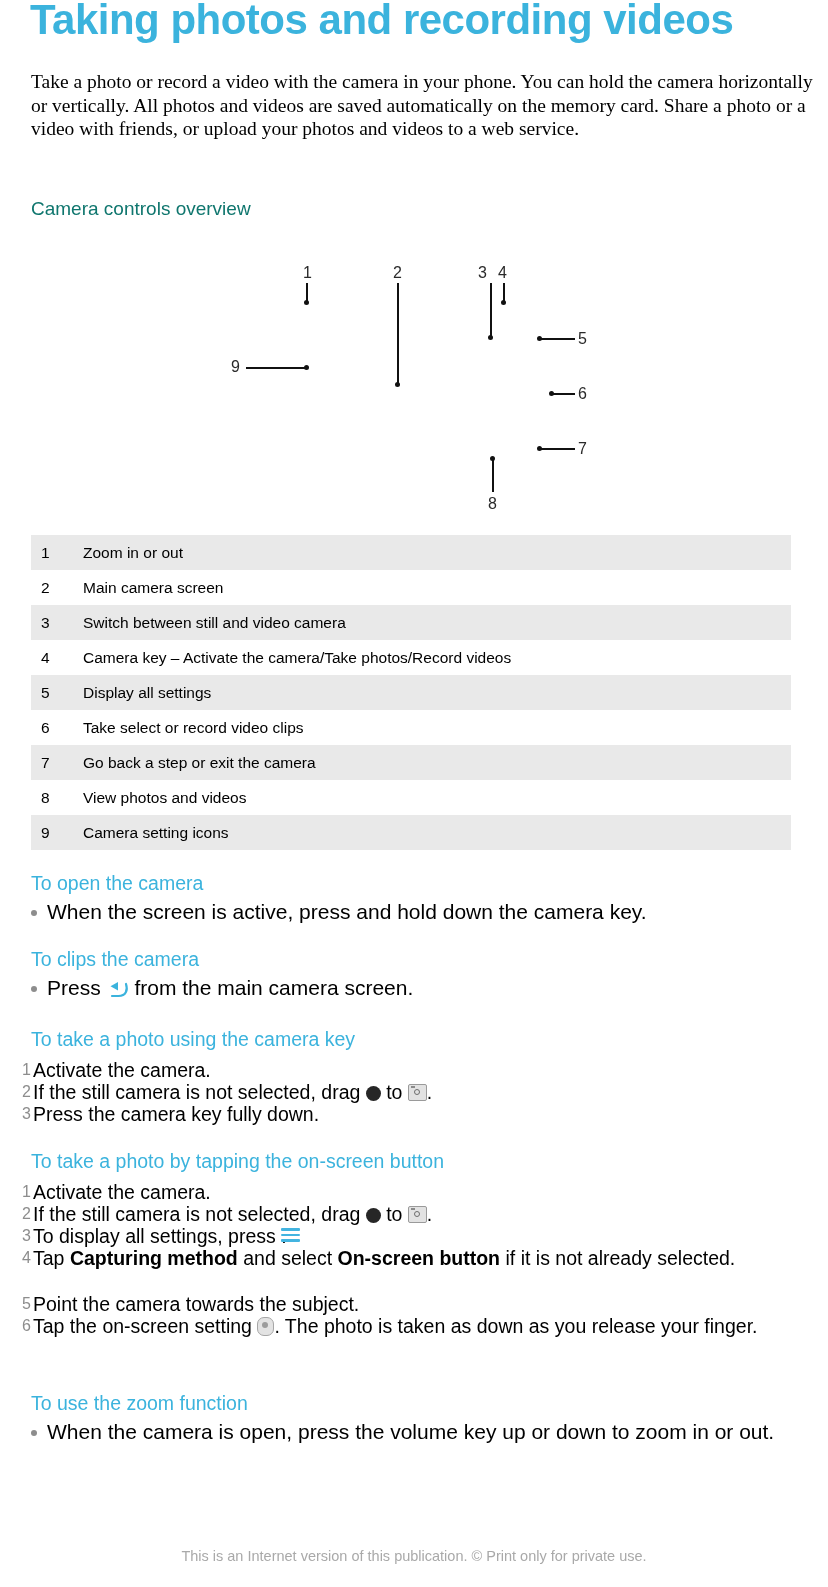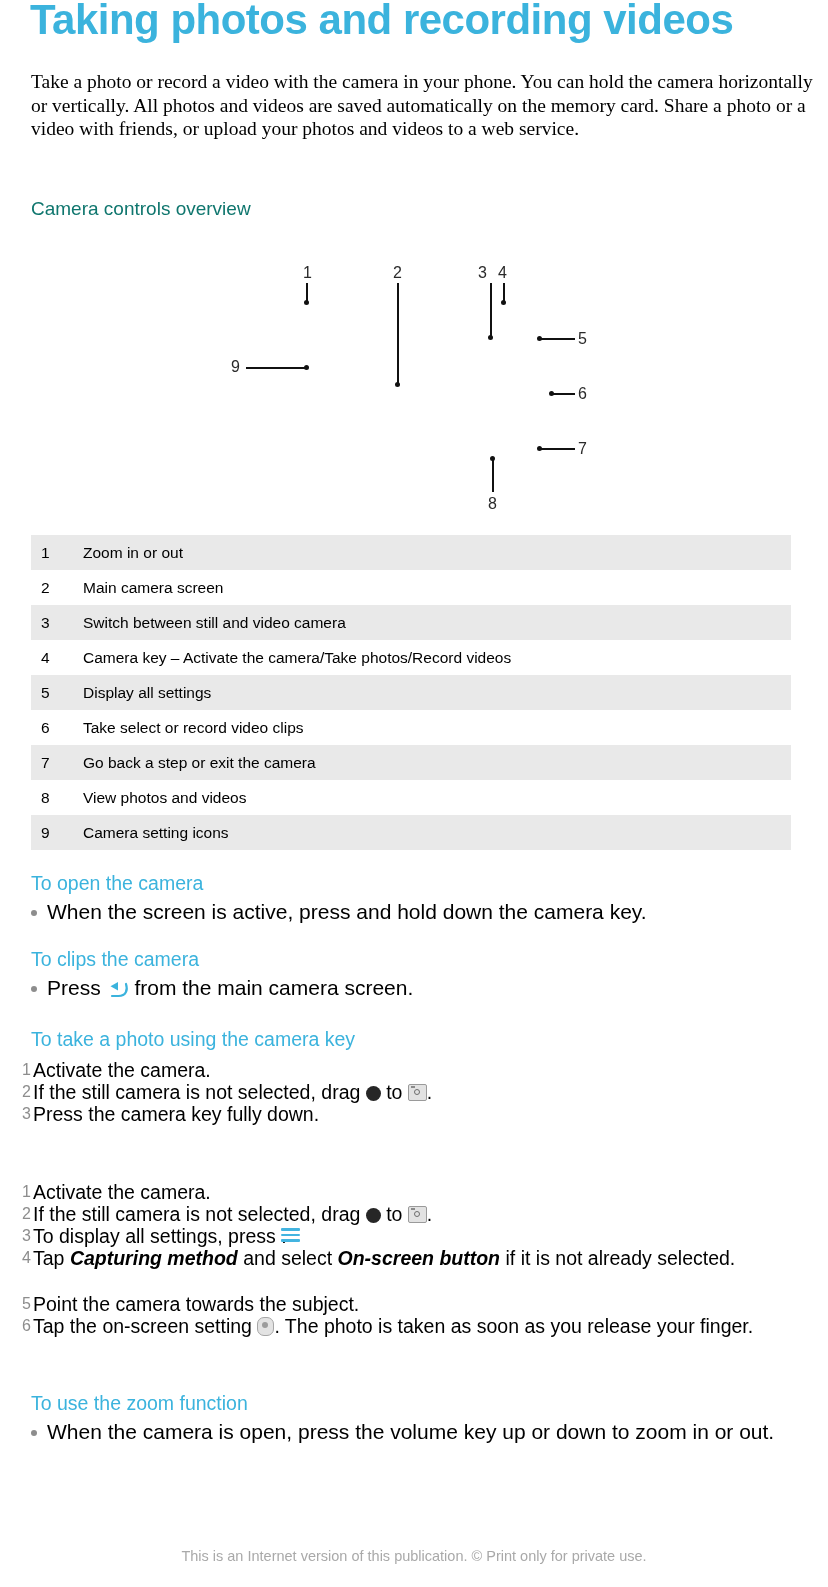--- a/index.html
+++ b/index.html
@@ -191,21 +191,21 @@
     line-height: 24px;
   }
   .step-txt {
     position: absolute;
     left: 33px;
     font-size: 19.5px;
     line-height: 24px;
     color: #000;
     width: 740px;
   }
-  .step-txt b { font-weight: bold; font-style: italic; }
+  .step-txt b { font-weight: bold; }
 
   
   .ico { display: inline-block; vertical-align: -3px; }
   .ico-back {
     width: 22px; height: 17px; position: relative; vertical-align: -3px;
   }
   .ico-dot {
     width: 15px; height: 15px; border-radius: 50%;
     background: #262626; vertical-align: -2px;
   }
@@ -414,20 +414,21 @@
   <div class="step-txt" style="top:1080px;">
     <span>If the still camera is not selected, drag</span>
     <span class="ico ico-dot"></span>
     <span>to</span>
     <span class="ico ico-cam"></span><span>.</span>
   </div>
 
   <div class="step-num" style="top:1102px;">3</div>
   <div class="step-txt" style="top:1102px;">Press the camera key fully down.</div>
 
+  <div class="proc-h" style="top:1150px;">To take a photo by tapping the on-screen button</div>
 
   <div class="step-num" style="top:1180px;">1</div>
   <div class="step-txt" style="top:1180px;">Activate the camera.</div>
 
   <div class="step-num" style="top:1202px;">2</div>
   <div class="step-txt" style="top:1202px;">
     <span>If the still camera is not selected, drag</span>
     <span class="ico ico-dot"></span>
     <span>to</span>
     <span class="ico ico-cam"></span><span>.</span>
@@ -449,21 +450,21 @@
     <b>On-screen button</b>
     <span>if it is not already selected.</span>
   </div>
 
   <div class="step-num" style="top:1292px;">5</div>
   <div class="step-txt" style="top:1292px;">Point the camera towards the subject.</div>
 
   <div class="step-num" style="top:1314px;">6</div>
   <div class="step-txt" style="top:1314px;">
     <span>Tap the on-screen setting</span>
-    <span class="ico ico-shutter"></span><span>. The photo is taken as soon as you release your finger.</span>
+    <span class="ico ico-shutter"></span><span>. The photo is taken as down as you release your finger.</span>
   </div>
 
   <div class="proc-h" style="top:1392px;">To use the zoom function</div>
   <div class="bullet-dot" style="top:1430px;"></div>
   <div class="bullet-row" style="left:47px; top:1420px;">When the camera is open, press the volume key up or down to zoom in or out.</div>
 
   <div class="footer-note">This is an Internet version of this publication. © Print only for private use.</div>
 
 </div>
 

